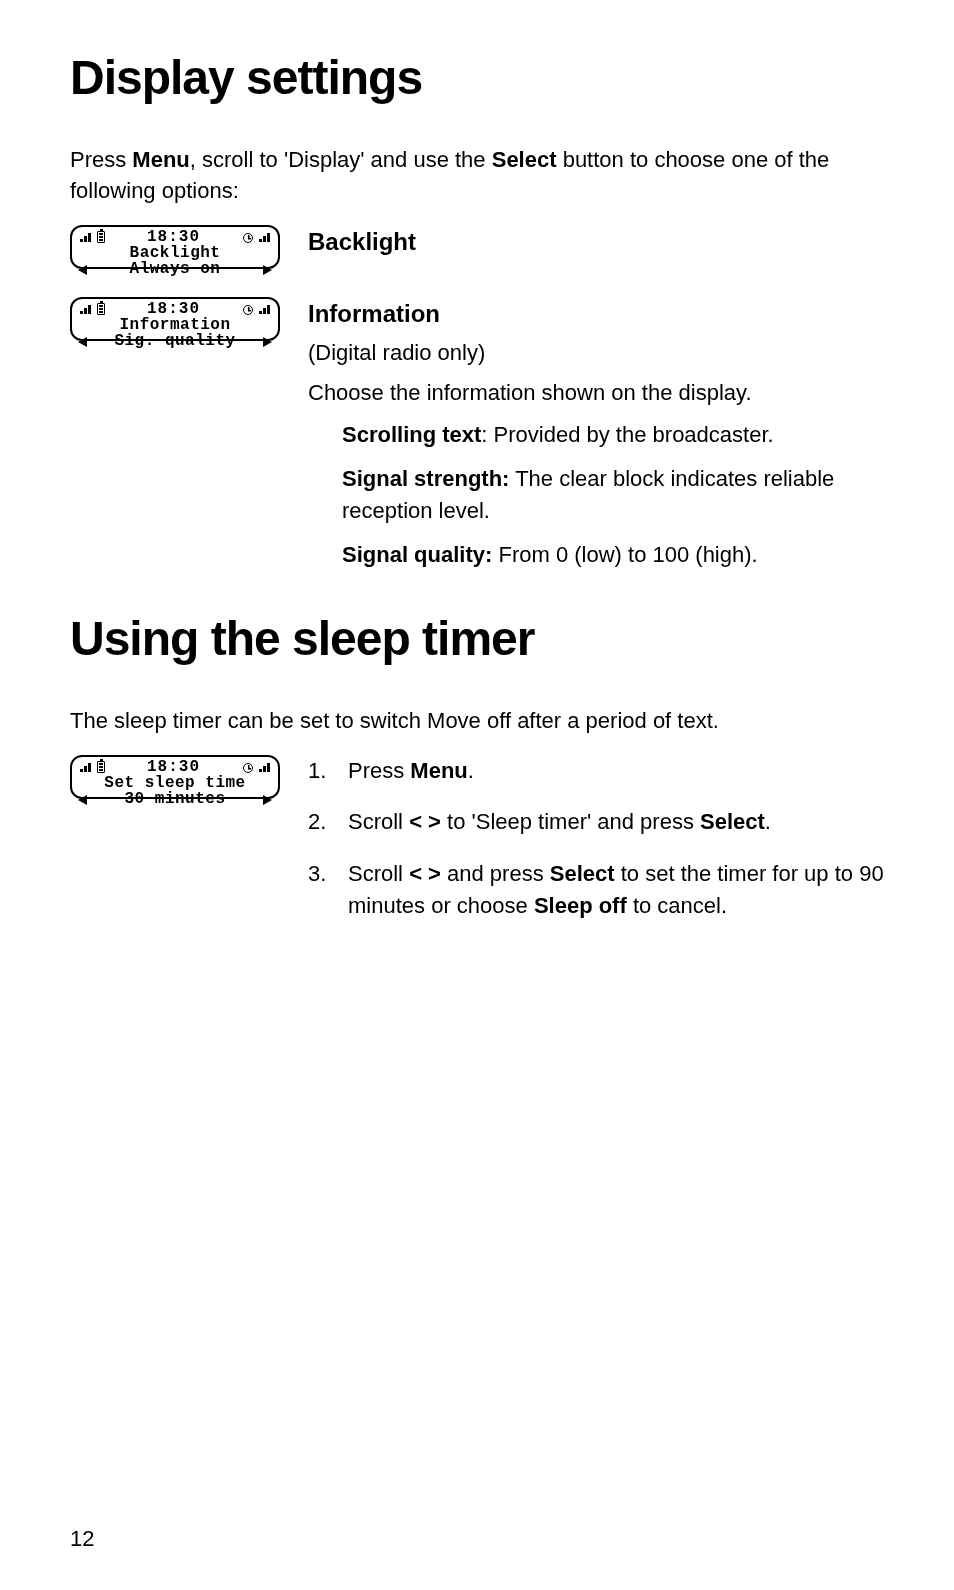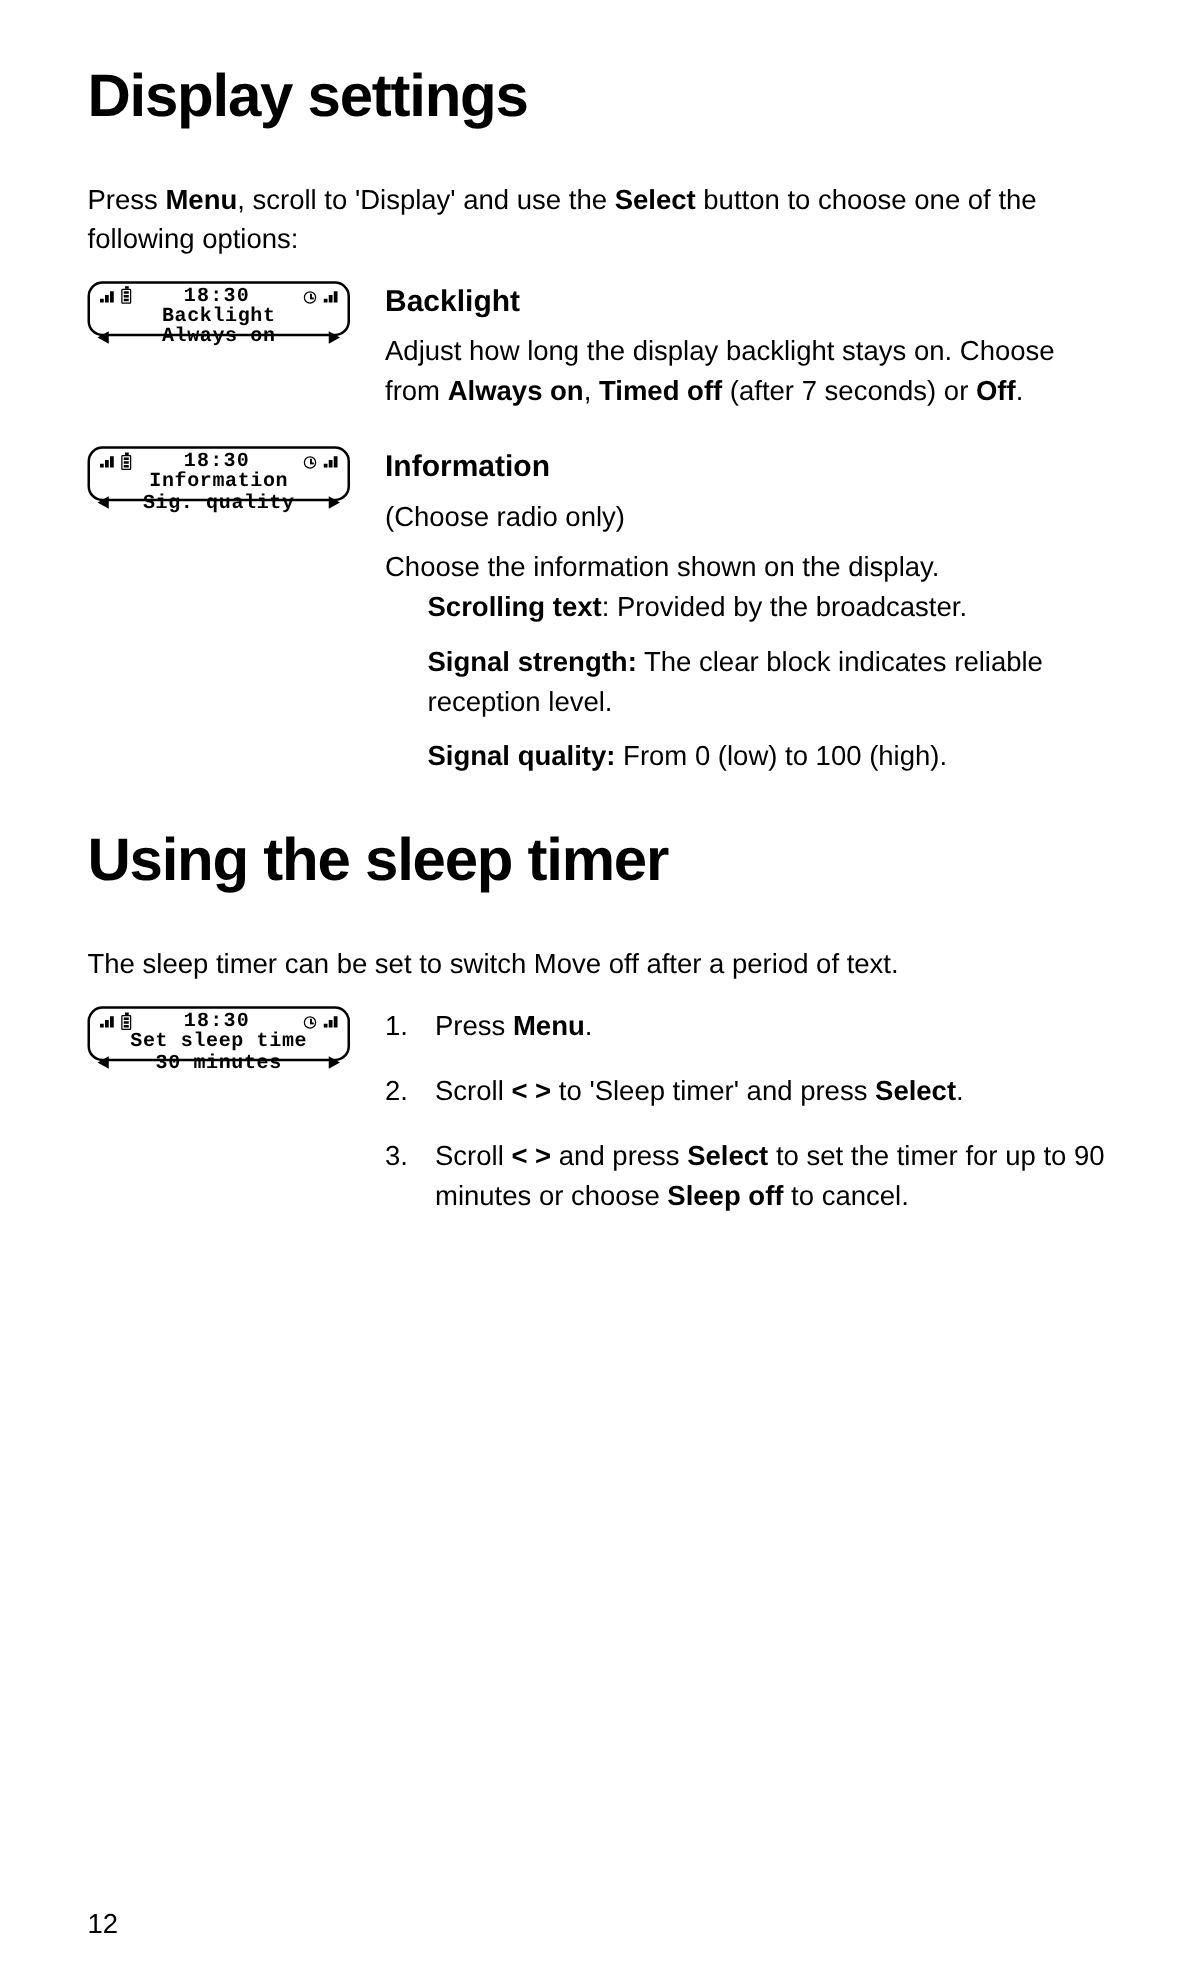--- a/index.html
+++ b/index.html
@@ -108,21 +108,21 @@
   .arrow-l, .arrow-r {
     width: 0; height: 0;
     border-top: 5px solid transparent;
     border-bottom: 5px solid transparent;
   }
   .arrow-l { border-right: 9px solid #000; }
   .arrow-r { border-left: 9px solid #000; }
   .desc { flex: 1; font-size: 22px; line-height: 1.45; }
   .desc h2 { font-size: 24px; font-weight: 700; margin-bottom: 6px; }
   .subnote { font-size: 22px; margin-bottom: 8px; }
-  .sublist { padding-left: 34px; }
+  .sublist { padding-left: 34px; margin-top: 10px; }
   .sublist .item { margin-bottom: 12px; }
   ol.steps { list-style: none; padding-left: 0; counter-reset: step; }
   ol.steps li {
     counter-increment: step;
     position: relative;
     padding-left: 40px;
     margin-bottom: 20px;
     font-size: 22px;
     line-height: 1.45;
   }
@@ -166,23 +166,20 @@
       </div>
       <div class="lcd-line1">Backlight</div>
       <div class="lcd-line2">
         <span class="arrow-l"></span>
         <span>Always on</span>
         <span class="arrow-r"></span>
       </div>
     </div>
     <div class="desc">
       <h2>Backlight</h2>
-      <p>
-        <span>Adjust how long the display backlight stays on. Choose from </span><span class="bold">Always on</span><span>, </span><span class="bold">Timed off</span><span> (after 7 seconds) or </span><span class="bold">Off</span><span>.</span>
-      </p>
     </div>
   </div>
 
   <div class="row">
     <div class="lcd">
       <div class="lcd-status">
         <span class="left-ic">
           <span class="sig-icon"></span>
           <span class="bat-icon"></span>
         </span>
@@ -194,21 +191,21 @@
       </div>
       <div class="lcd-line1">Information</div>
       <div class="lcd-line2">
         <span class="arrow-l"></span>
         <span>Sig. quality</span>
         <span class="arrow-r"></span>
       </div>
     </div>
     <div class="desc">
       <h2>Information</h2>
-      <div class="subnote">(Choose radio only)</div>
+      <div class="subnote">(Digital radio only)</div>
       <p>Choose the information shown on the display.</p>
       <div class="sublist">
         <div class="item">
           <span class="bold">Scrolling text</span><span>: Provided by the broadcaster.</span>
         </div>
         <div class="item">
           <span class="bold">Signal strength:</span><span> The clear block indicates reliable reception level.</span>
         </div>
         <div class="item">
           <span class="bold">Signal quality:</span><span> From 0 (low) to 100 (high).</span>

